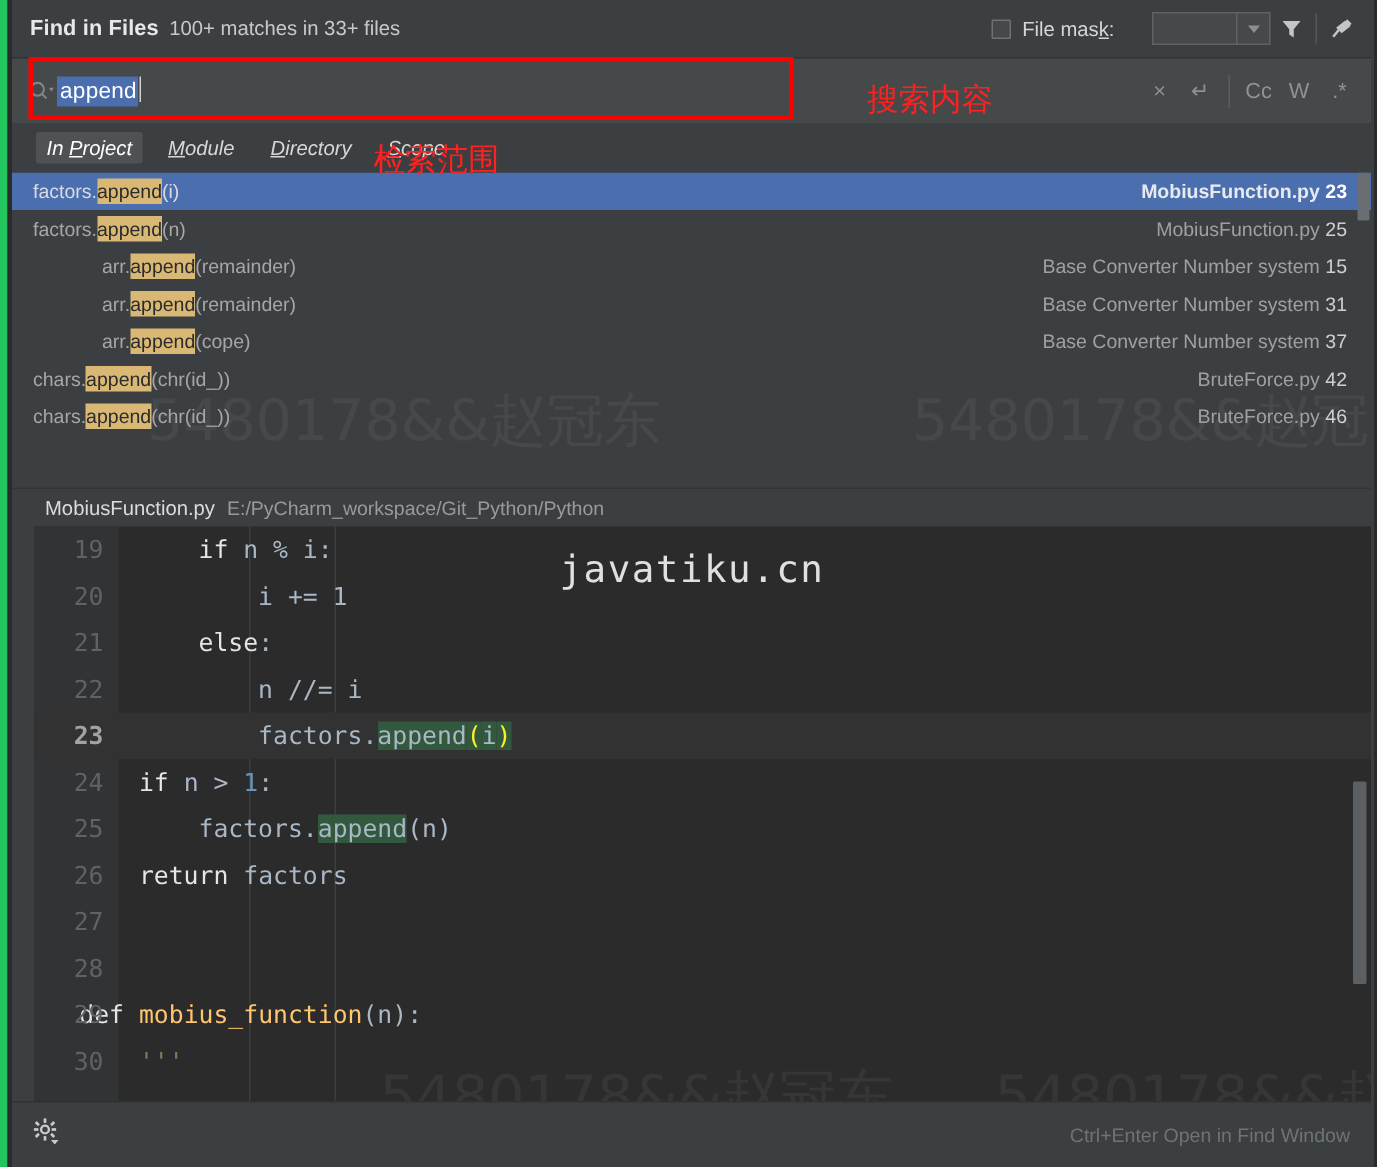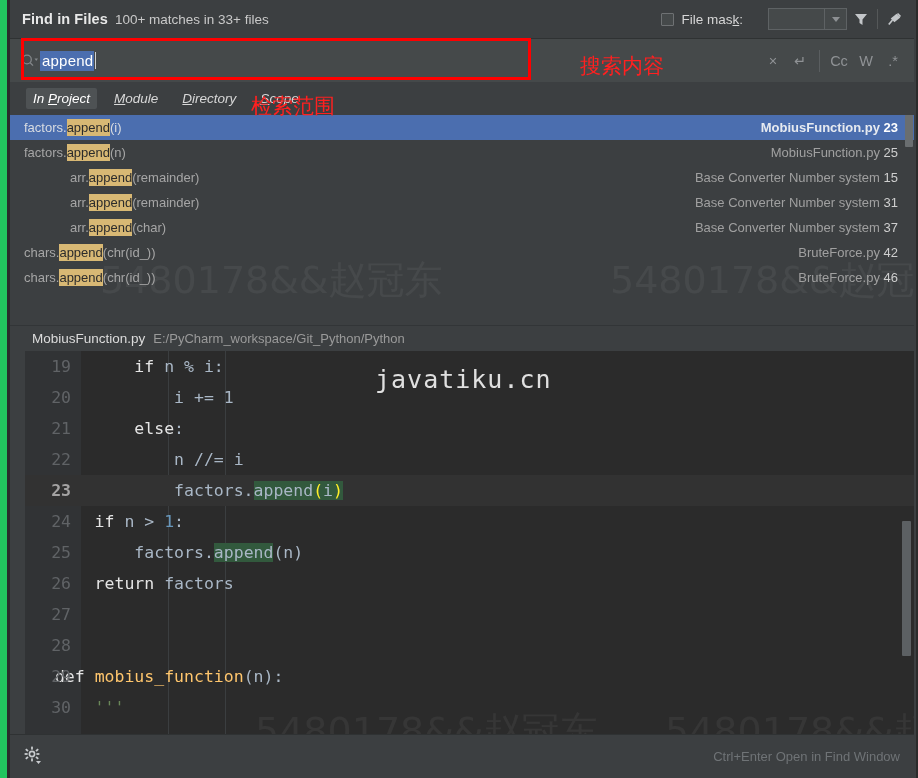--- a/index.html
+++ b/index.html
@@ -6,21 +6,21 @@
   html, body {
     width: 918px; height: 778px;
     background: #3c3f41;
     font-family: "Liberation Sans", sans-serif;
     overflow: hidden;
   }
   #app {
     position: relative;
     width: 918px; height: 778px;
     background: #3c3f41;
-    border-left: 7px solid #22c55e;
+    border-left: 5px solid #22c55e;
     border-right: 2px solid #2b2b2b;
   }
 
   
   .header {
     position: absolute; left: 3px; top: 0; right: 2px; height: 38px;
     background: #3c3f41;
     display: flex; align-items: center;
   }
   .title-wrap { display: flex; align-items: baseline; padding-left: 12px; gap: 7px; }
@@ -301,21 +301,21 @@
     </div>
     <div class="res-row">
       <span class="res-code"><span class="res-indent"></span><span>arr.</span><span class="hl">append</span><span>(remainder)</span></span>
       <span class="res-loc"><span>Base Converter Number system</span> <span class="ln">15</span></span>
     </div>
     <div class="res-row">
       <span class="res-code"><span class="res-indent"></span><span>arr.</span><span class="hl">append</span><span>(remainder)</span></span>
       <span class="res-loc"><span>Base Converter Number system</span> <span class="ln">31</span></span>
     </div>
     <div class="res-row">
-      <span class="res-code"><span class="res-indent"></span><span>arr.</span><span class="hl">append</span><span>(char)</span></span>
+      <span class="res-code"><span class="res-indent"></span><span>arr.</span><span class="hl">append</span><span>(cope)</span></span>
       <span class="res-loc"><span>Base Converter Number system</span> <span class="ln">37</span></span>
     </div>
     <div class="res-row">
       <span class="res-code"><span>chars.</span><span class="hl">append</span><span>(chr(id_))</span></span>
       <span class="res-loc"><span>BruteForce.py</span> <span class="ln">42</span></span>
     </div>
     <div class="res-row">
       <span class="res-code"><span>chars.</span><span class="hl">append</span><span>(chr(id_))</span></span>
       <span class="res-loc"><span>BruteForce.py</span> <span class="ln">46</span></span>
     </div>

